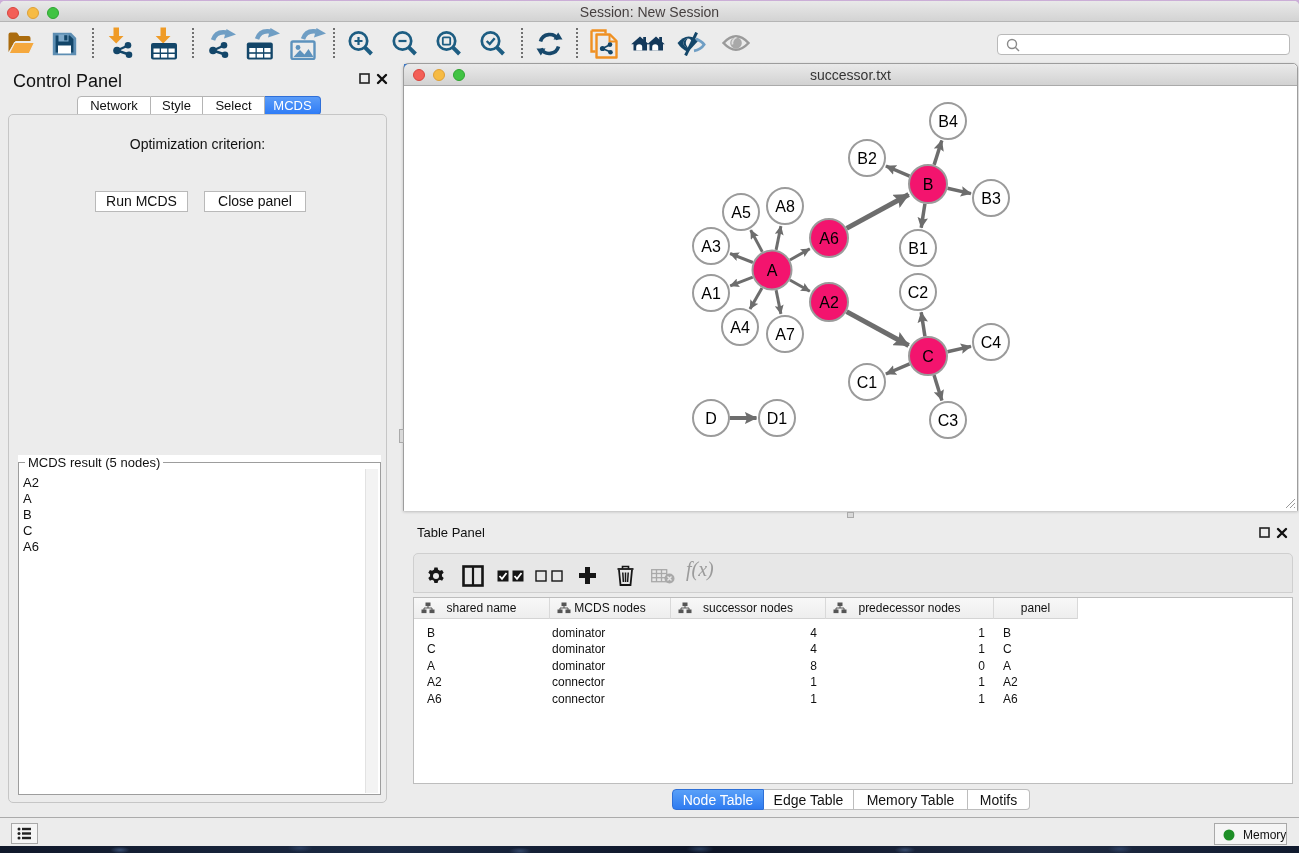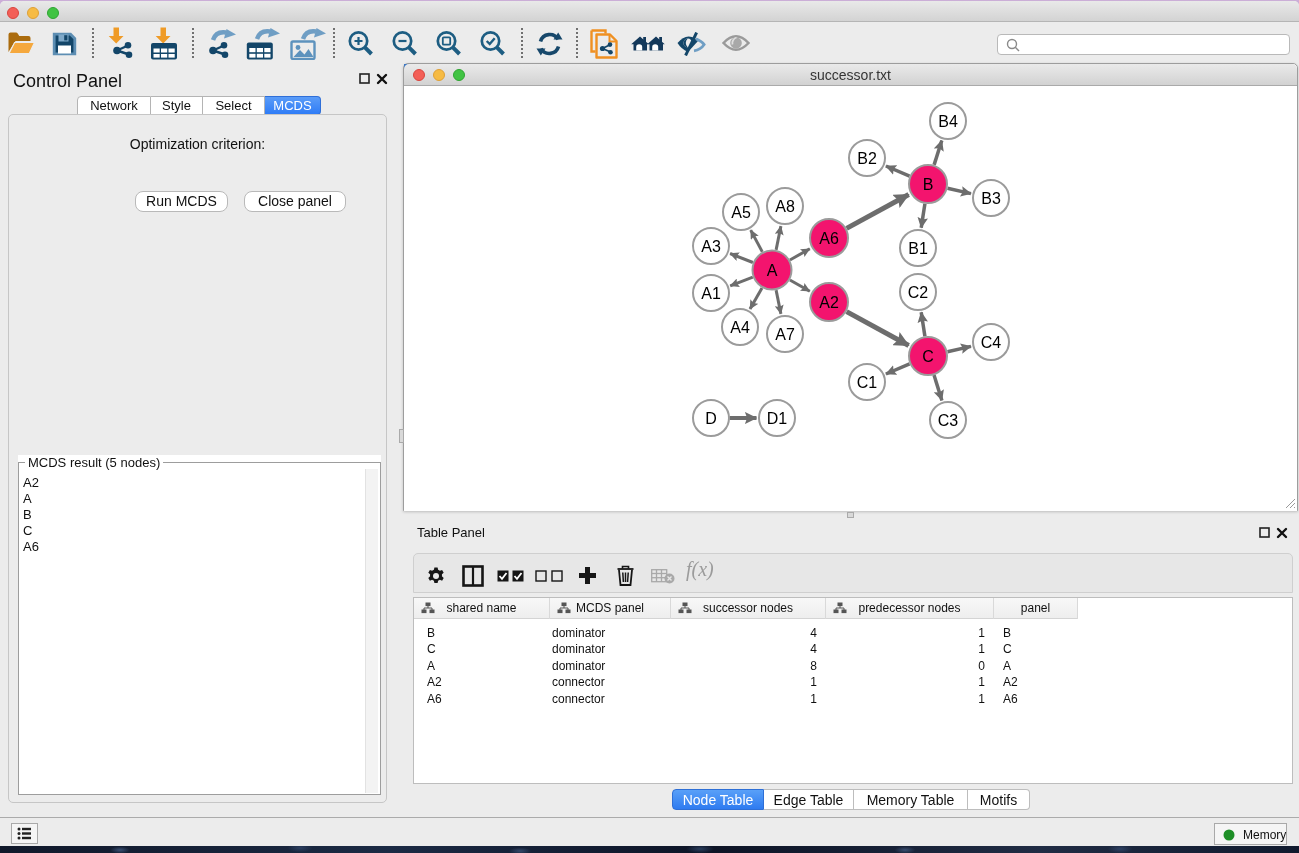--- a/index.html
+++ b/index.html
@@ -33,22 +33,22 @@
 .tab { position:absolute; top:0; height:19px; background:#fff; border:1px solid #b4b4b4; color:#111;
   font-size:13px; text-align:center; line-height:18px; }
 .tab.sel { background:linear-gradient(#5a9cf8,#2f7cf6); color:#fff; border-color:#2f6fd8; }
 #cp-box { position:absolute; left:8px; top:114px; width:379px; height:689px; background:#ececec;
   border:1px solid #c6c6c6; border-radius:5px; }
 #opt-label { position:absolute; left:0; top:21px; width:100%; text-align:center; font-size:14px; color:#111; }
 #dd { position:absolute; left:35px; top:44px; width:312px; height:22px; background:#fff;
   border:1px solid #b9b9b9; border-radius:4px; font-size:14px; color:#111; line-height:20px; padding-left:11px; }
 #dd .spin { position:absolute; right:-1px; top:-1px; width:17px; height:22px; border-radius:0 4px 4px 0;
   background:linear-gradient(#6aa6f9,#2c79f5); }
-.btn { position:absolute; height:21px; background:#fff; border:1px solid #b9b9b9; border-radius:8px;
-  font-size:14px; color:#111; text-align:center; line-height:19px;margin-left:40px; }
+.btn { position:absolute; height:21px; background:#fff; border:1px solid #b9b9b9; border-radius:0;
+  font-size:14px; color:#111; text-align:center; line-height:19px; }
 #mcds-box { position:absolute; left:9px; top:340px; width:363px; height:340px; background:#fff; }
 #mcds-fs { position:absolute; left:0; top:7px; width:363px; height:333px; border:1px solid #9d9d9d; }
 #mcds-legend { position:absolute; left:7px; top:0px; background:#fff; padding:0 3px; font-size:13px; color:#111; }
 #mcds-list { position:absolute; left:5px; top:20px; font-size:13px; color:#111; line-height:16px; }
 #mcds-scroll { position:absolute; right:3px; top:14px; width:13px; height:324px; background:#f3f3f3; border-left:1px solid #e2e2e2; }
 
 #netwin { position:absolute; left:403px; top:63px; width:895px; height:448px;
   background:#fff; border:1px solid #9d9d9d; border-radius:5px 5px 0 0; box-shadow:0 1px 3px rgba(0,0,0,0.2); }
 #nw-title { position:absolute; left:0; top:0; width:100%; height:22px;
   background:linear-gradient(#eaeaea,#d2d2d2); border-bottom:1px solid #aaa; border-radius:5px 5px 0 0; }
@@ -75,20 +75,21 @@
 #membtn { position:absolute; right:12px; top:5px; width:73px; height:22px; background:#f5f5f5; border:1px solid #a9a9a9; font-size:12px; color:#111; }
 </style>
 </head>
 <body>
 <div id="darkstrip"></div>
 <div id="win">
   <div id="titlebar">
     <div class="tl" style="left:7px;background:#f35f57;border:1px solid #d9453e;"></div>
     <div class="tl" style="left:27px;background:#f6bb44;border:1px solid #dfa036;"></div>
     <div class="tl" style="left:47px;background:#41c343;border:1px solid #2fa532;"></div>
+    <div class="t">Session: New Session</div>
   </div>
   <div id="toolbar">
     <div class="sep" style="left:92px"></div>
     <div class="sep" style="left:192px"></div>
     <div class="sep" style="left:333px"></div>
     <div class="sep" style="left:521px"></div>
     <div class="sep" style="left:576px"></div>
     <div id="searchbox">
       <svg width="16" height="16" style="position:absolute;left:7px;top:2px" viewBox="0 0 16 16">
         <circle cx="7" cy="7" r="4.5" fill="none" stroke="#8a8a8a" stroke-width="1.4"></circle>
@@ -390,21 +391,21 @@
         <line x1="10.5" y1="0.7" x2="10.5" y2="13"></line>
       </g>
       <circle cx="18.5" cy="9.5" r="5" fill="#a9a9a9"></circle>
       <path d="M16.5 7.5 L20.5 11.5 M20.5 7.5 L16.5 11.5" stroke="#e7e7e7" stroke-width="1.4"></path>
     </svg>
     <div style="position:absolute;left:272px;top:4px;font-family:'Liberation Serif',serif;font-style:italic;font-size:20px;color:#9b9b9b;">f(x)</div>
   </div>
   <div id="tp-table">
     <div id="tp-header">
       <div class="hc" style="left:0;width:136px;">shared name</div>
-      <div class="hc" style="left:136px;width:121px;">MCDS panel</div>
+      <div class="hc" style="left:136px;width:121px;">MCDS nodes</div>
       <div class="hc" style="left:257px;width:155px;">successor nodes</div>
       <div class="hc" style="left:412px;width:168px;">predecessor nodes</div>
       <div class="hc" style="left:580px;width:84px;">panel</div>
       <svg class="sm" style="left:7px" width="14" height="12" viewBox="0 0 14 12">
         <rect x="4.5" y="0.5" width="5" height="3.6" fill="#555"></rect>
         <rect x="0.5" y="7.5" width="5" height="3.6" fill="#555"></rect>
         <rect x="8.5" y="7.5" width="5" height="3.6" fill="#555"></rect>
         <path d="M7 4 V6 M3 6 H11 M3 6 V8 M11 6 V8" stroke="#555" fill="none"></path>
       </svg>
       <svg class="sm" style="left:143px" width="14" height="12" viewBox="0 0 14 12">

